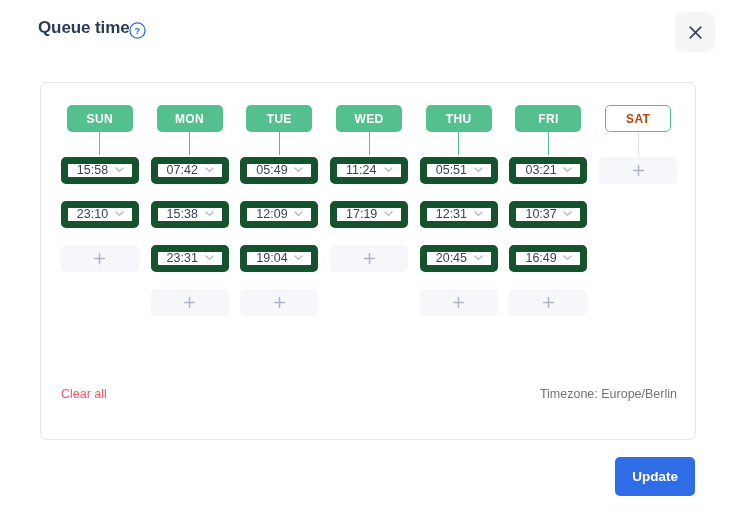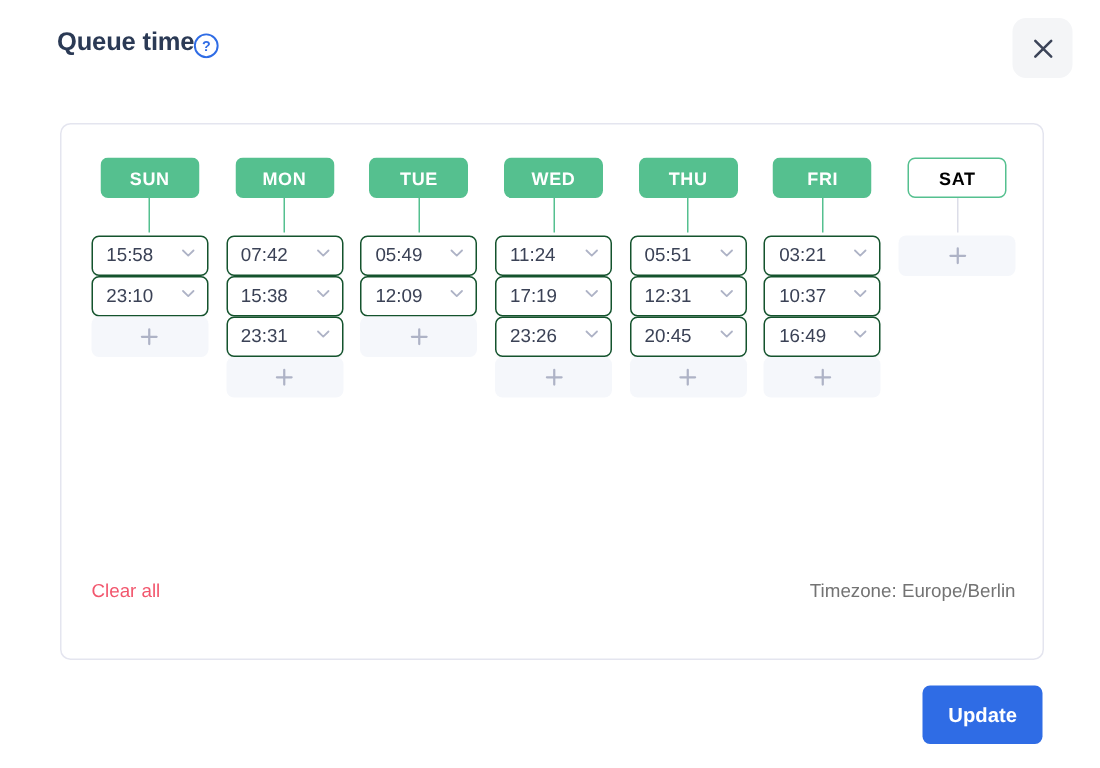--- a/index.html
+++ b/index.html
@@ -91,43 +91,44 @@
     letter-spacing: 0.4px;
     cursor: pointer;
     border: 1px solid transparent;
   }
   .day-pill.on {
     background: #55c08f;
     color: #ffffff;
   }
   .day-pill.off {
     background: #ffffff;
-    color: #000000;
+    color: #c2410c;
     border: 1px solid #55c08f;
   }
   .connector {
     width: 1px;
     height: 23px;
     background: #55c08f;
   }
   .connector.off { background: #dcdde8; }
 
   .slots {
     margin-top: 2px;
     display: flex;
     flex-direction: column;
     align-items: center;
     width: 100%;
   }
 
   .time-select {
     width: 78px; height: 27px;
     background: #ffffff;
-    border: 1px solid #14532d;
+    border: 7px solid #14532d;
     border-radius: 5px;
+    margin-bottom: 17px;
     display: flex;
     align-items: center;
     justify-content: space-between;
     padding: 0 7px 2px 9px;
     cursor: pointer;
     box-shadow: 0 1px 1px rgba(40,50,90,0.03);
   }
   .time-select .tval {
     font-size: 12.5px;
     color: #3b4256;
@@ -294,20 +295,26 @@
               <span class="chev"><svg width="11" height="11" viewBox="0 0 11 11">
                   <path d="M2 4 L5.5 7.4 L9 4" fill="none" stroke="#aeb3c6" stroke-width="1.2" stroke-linecap="round" stroke-linejoin="round"></path>
                 </svg></span>
             </div>
             <div class="time-select">
               <span class="tval">12:09</span>
               <span class="chev"><svg width="11" height="11" viewBox="0 0 11 11">
                   <path d="M2 4 L5.5 7.4 L9 4" fill="none" stroke="#aeb3c6" stroke-width="1.2" stroke-linecap="round" stroke-linejoin="round"></path>
                 </svg></span>
             </div>
+            <div class="time-select">
+              <span class="tval">19:04</span>
+              <span class="chev"><svg width="11" height="11" viewBox="0 0 11 11">
+                  <path d="M2 4 L5.5 7.4 L9 4" fill="none" stroke="#aeb3c6" stroke-width="1.2" stroke-linecap="round" stroke-linejoin="round"></path>
+                </svg></span>
+            </div>
             <button class="add-button">
               <span>
                 <svg width="13" height="13" viewBox="0 0 13 13">
                   <path d="M6.5 1.6 V11.4 M1.6 6.5 H11.4" stroke="#aeb3c6" stroke-width="1.5" stroke-linecap="round"></path>
                 </svg>
               </span>
             </button>
             <div class="spacer"></div>
           </div>
         </div>
@@ -316,26 +323,20 @@
           <div class="connector"></div>
           <div class="slots">
             <div class="time-select">
               <span class="tval">11:24</span>
               <span class="chev"><svg width="11" height="11" viewBox="0 0 11 11">
                   <path d="M2 4 L5.5 7.4 L9 4" fill="none" stroke="#aeb3c6" stroke-width="1.2" stroke-linecap="round" stroke-linejoin="round"></path>
                 </svg></span>
             </div>
             <div class="time-select">
               <span class="tval">17:19</span>
-              <span class="chev"><svg width="11" height="11" viewBox="0 0 11 11">
-                  <path d="M2 4 L5.5 7.4 L9 4" fill="none" stroke="#aeb3c6" stroke-width="1.2" stroke-linecap="round" stroke-linejoin="round"></path>
-                </svg></span>
-            </div>
-            <div class="time-select">
-              <span class="tval">23:26</span>
               <span class="chev"><svg width="11" height="11" viewBox="0 0 11 11">
                   <path d="M2 4 L5.5 7.4 L9 4" fill="none" stroke="#aeb3c6" stroke-width="1.2" stroke-linecap="round" stroke-linejoin="round"></path>
                 </svg></span>
             </div>
             <button class="add-button">
               <span>
                 <svg width="13" height="13" viewBox="0 0 13 13">
                   <path d="M6.5 1.6 V11.4 M1.6 6.5 H11.4" stroke="#aeb3c6" stroke-width="1.5" stroke-linecap="round"></path>
                 </svg>
               </span>

